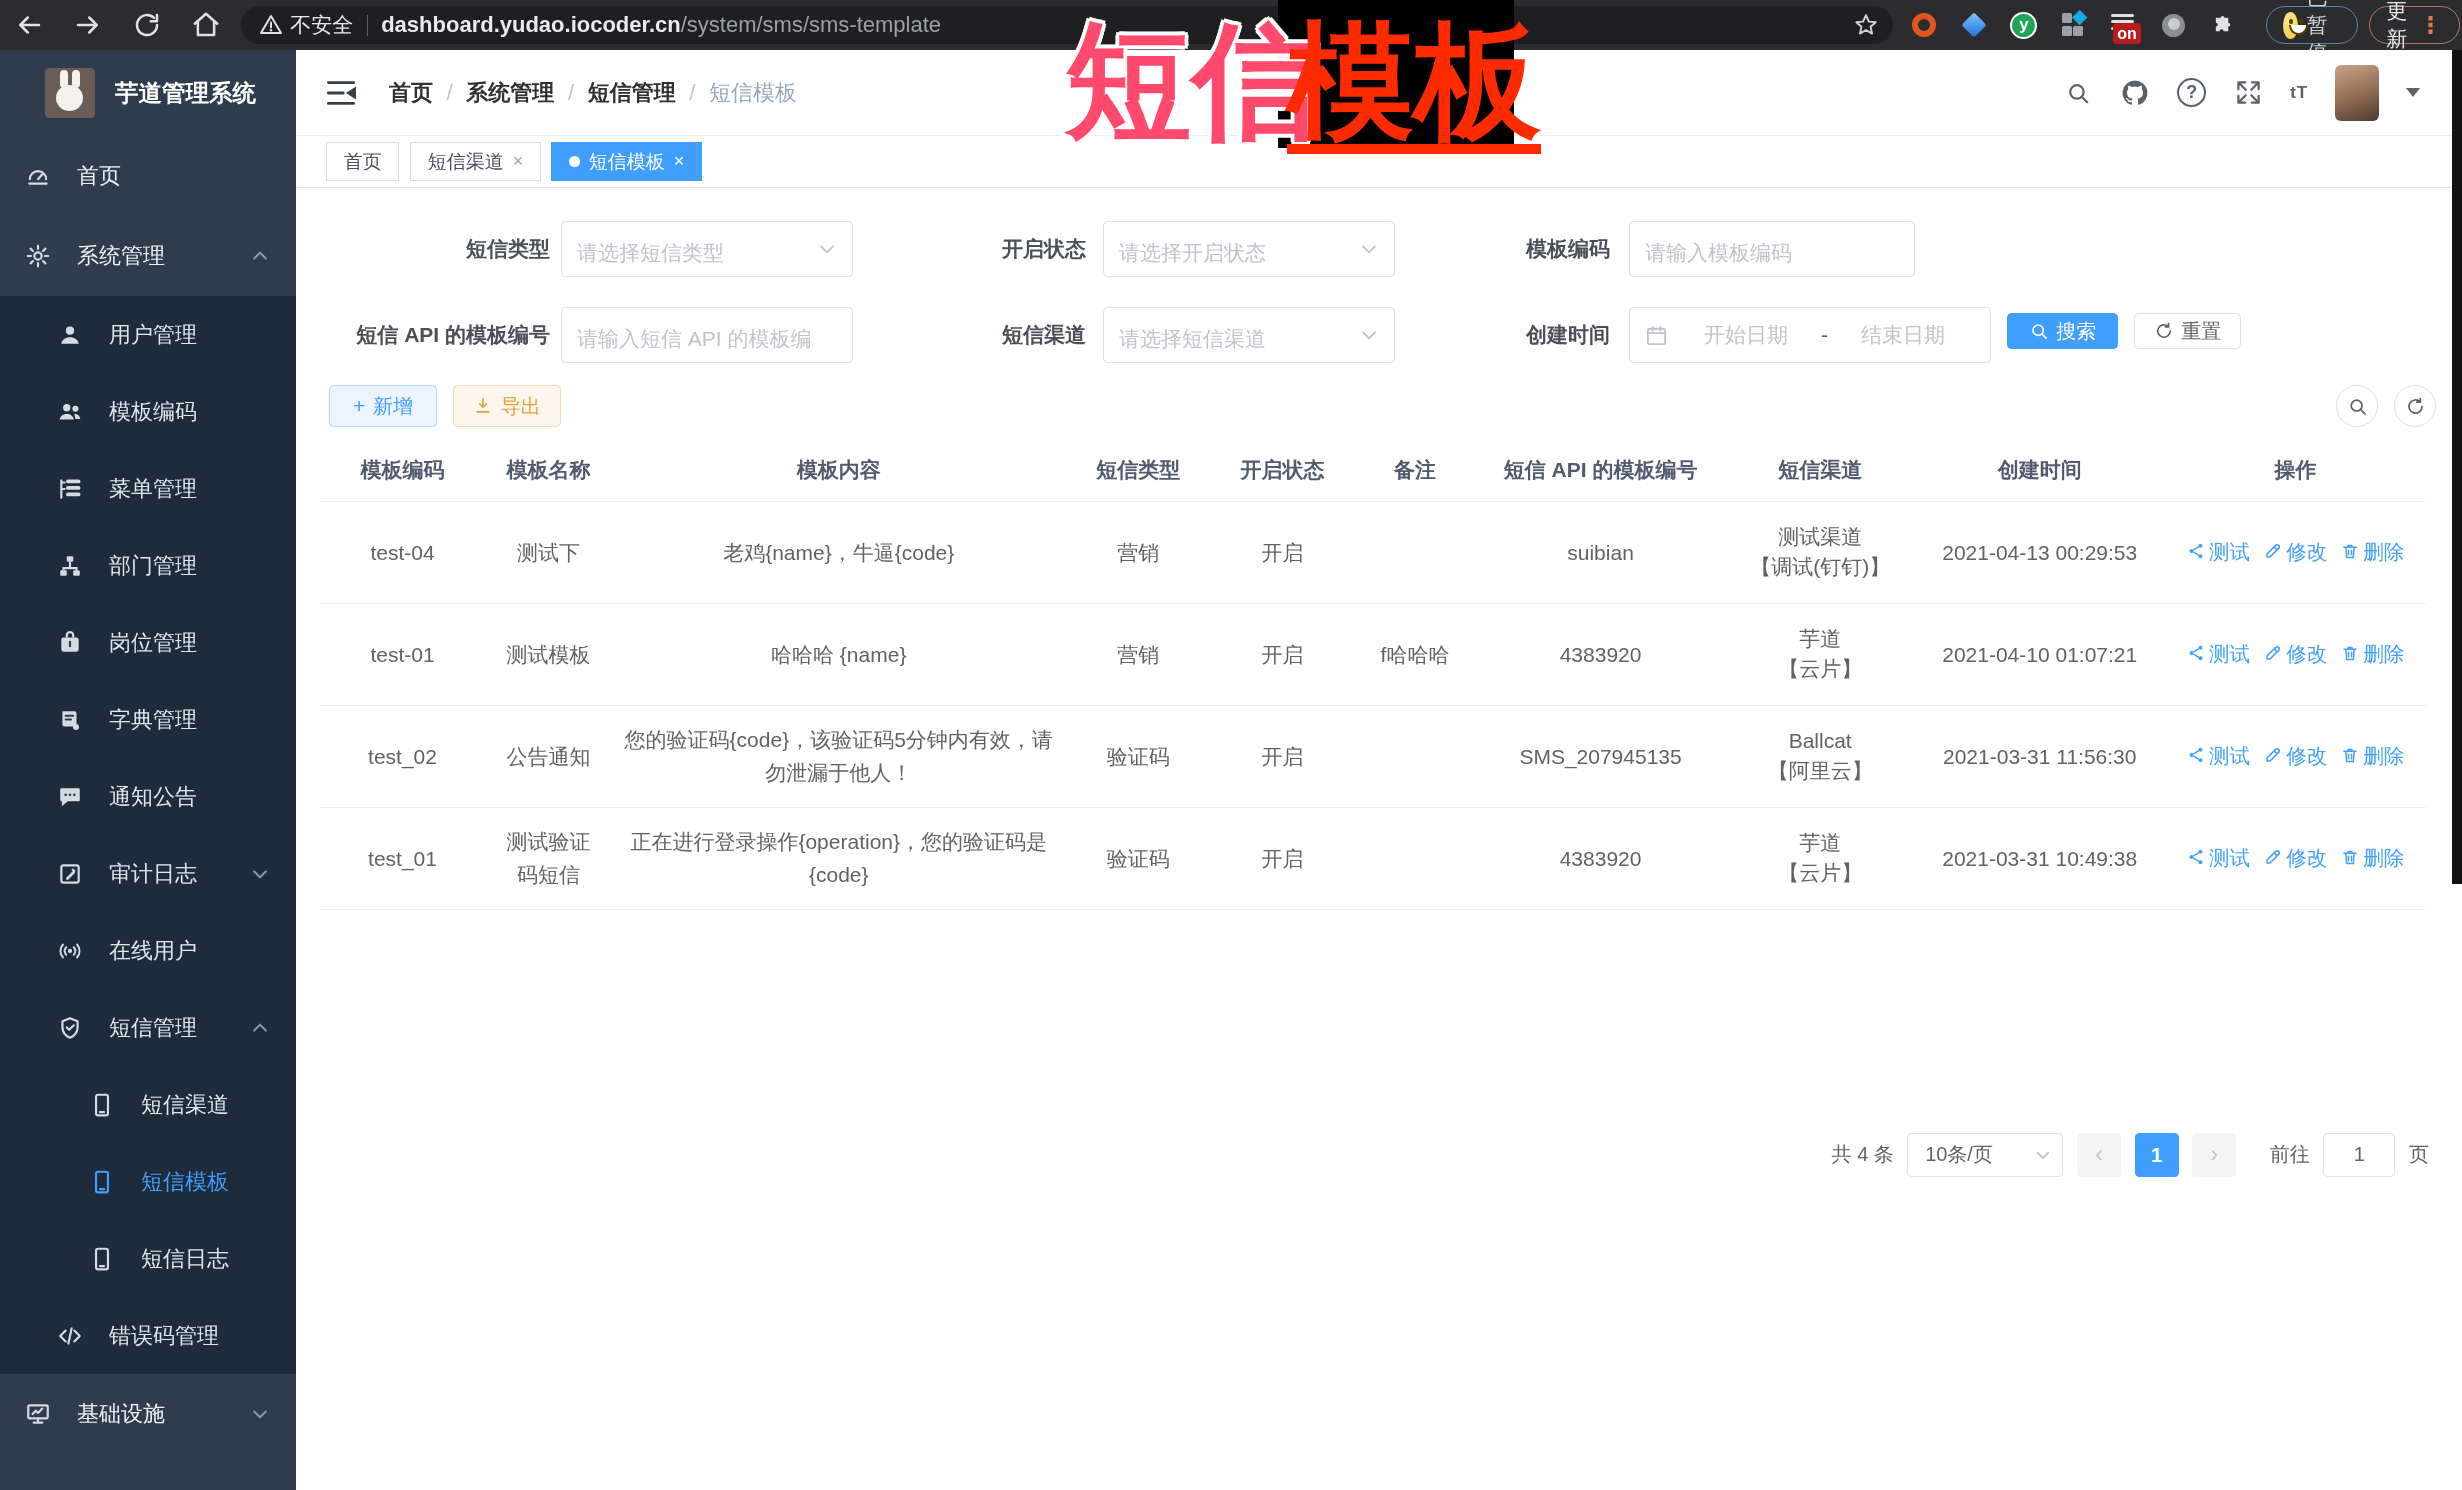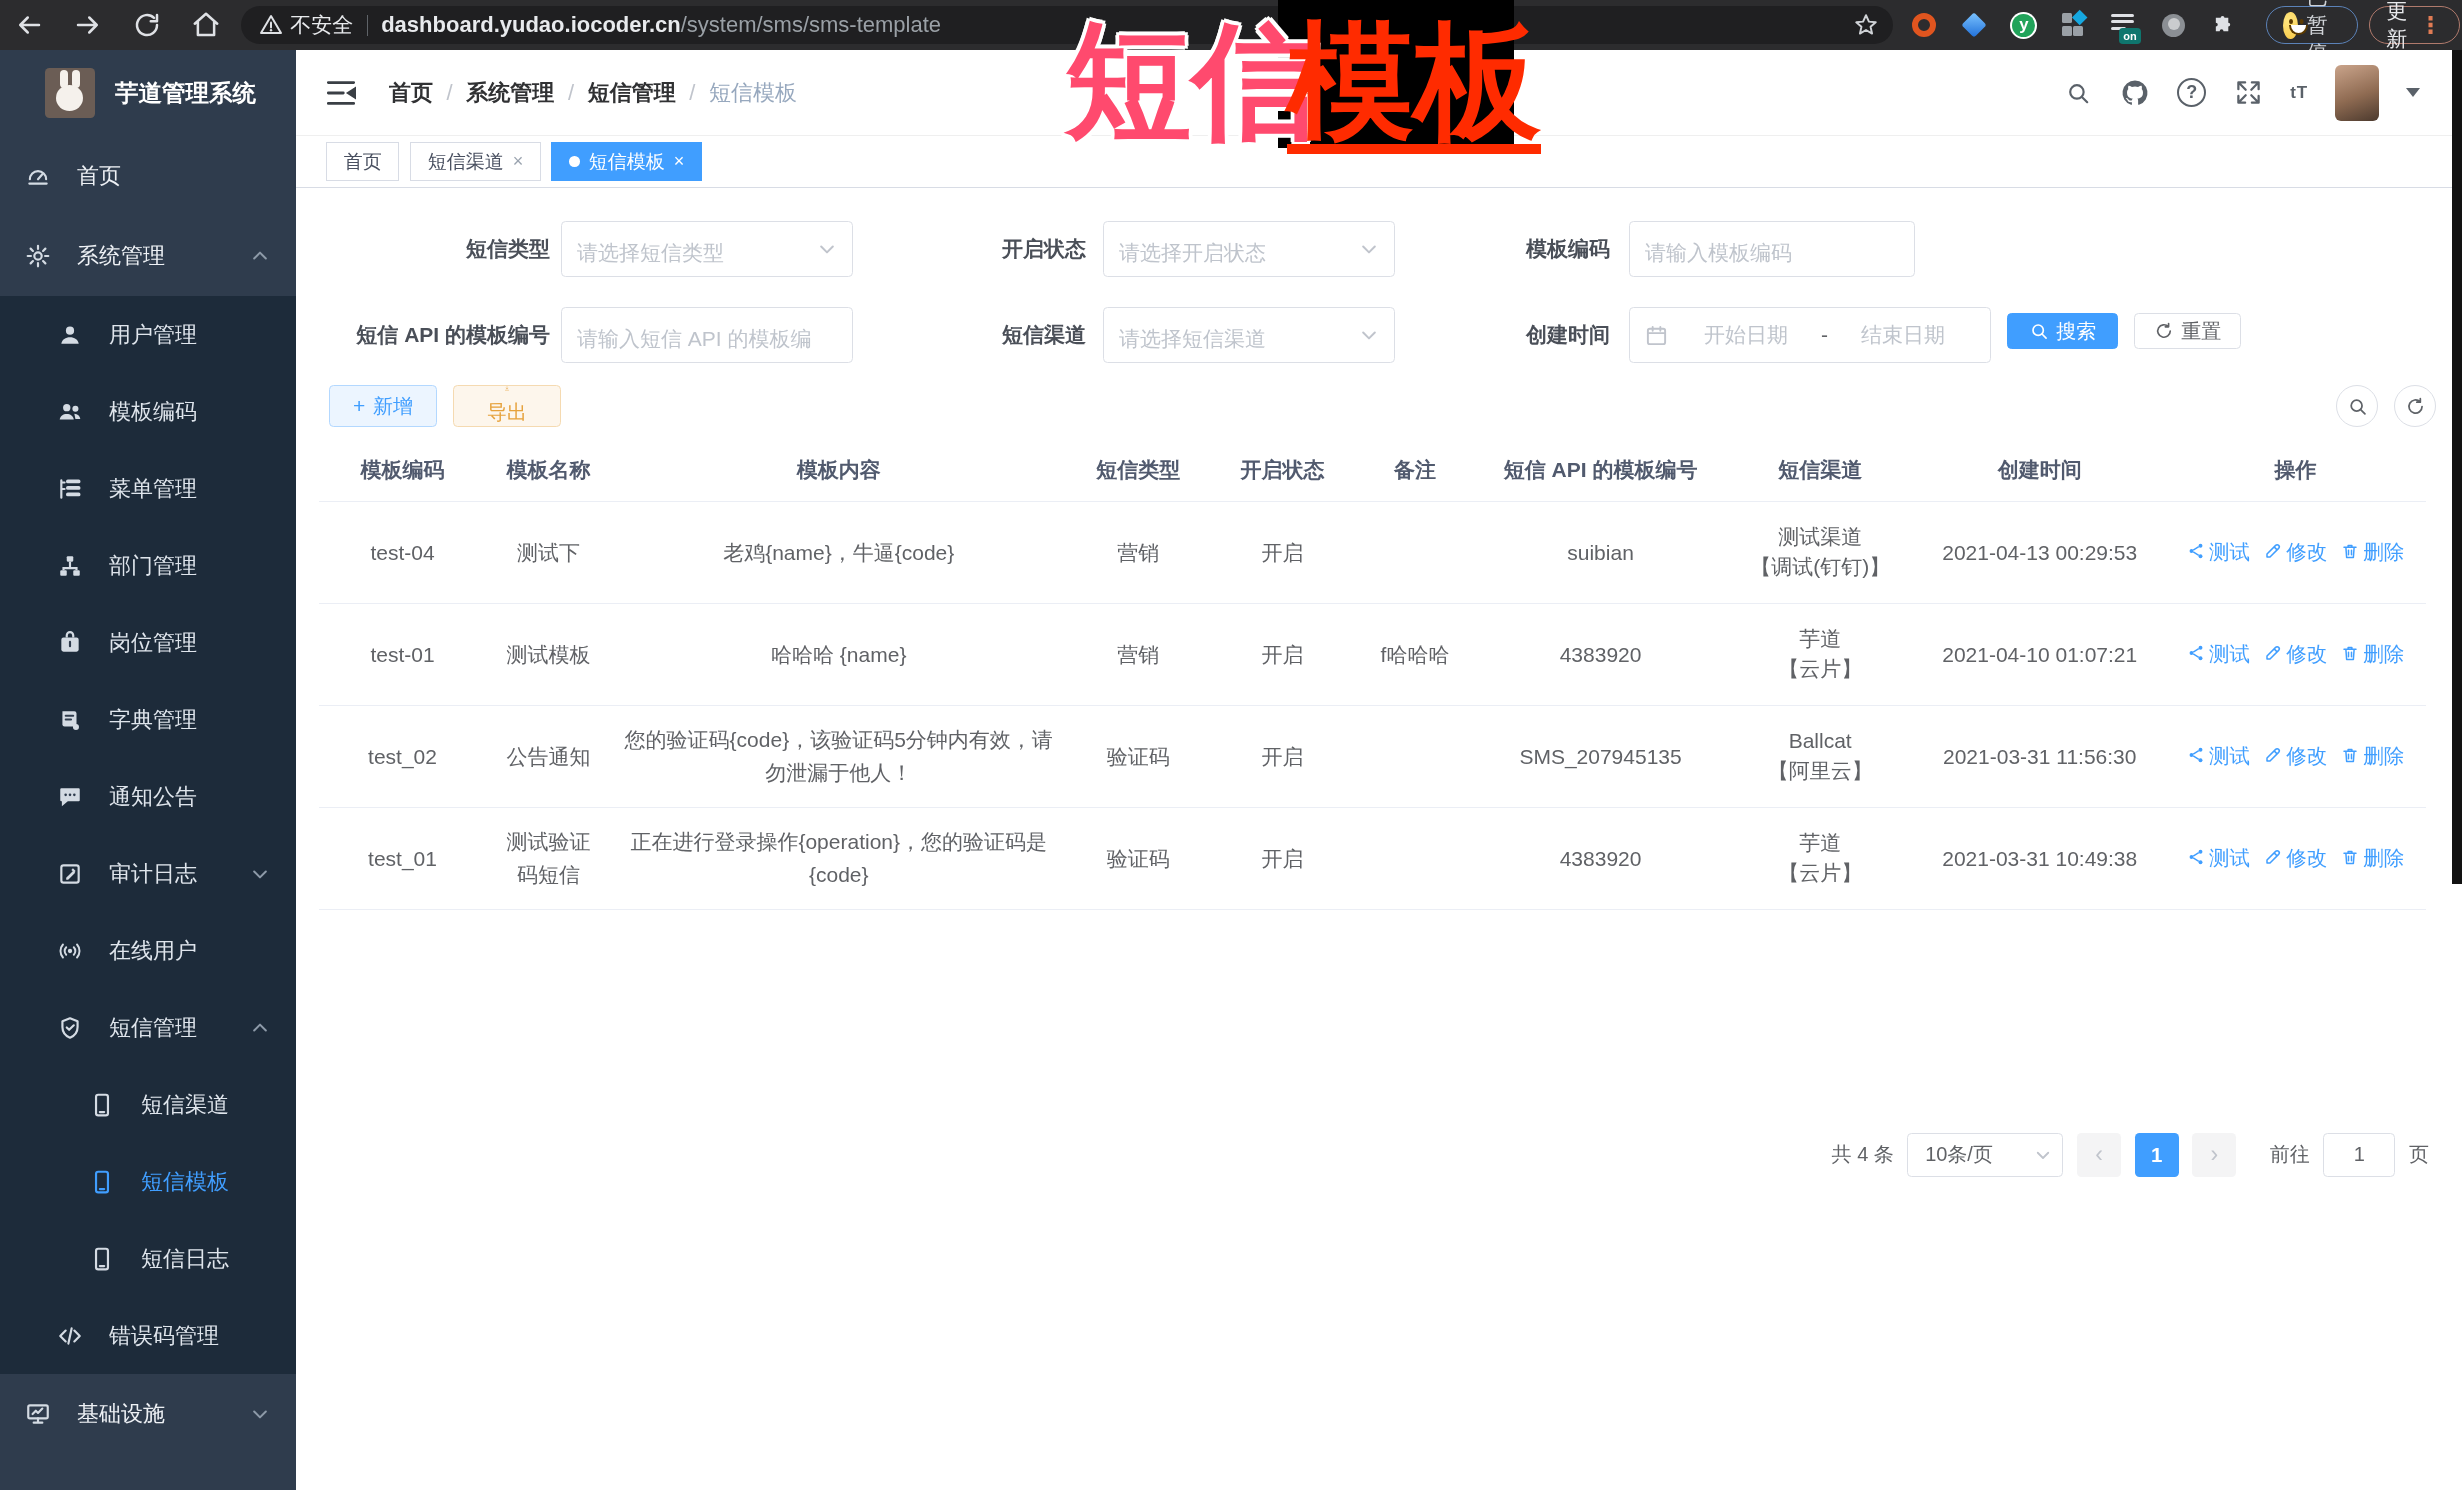--- a/index.html
+++ b/index.html
@@ -27,21 +27,21 @@
   .ext-green { width:27px; height:27px; background:#fff; border-radius:50%; display:flex; align-items:center; justify-content:center; }
   .ext-green i { width:23px; height:23px; background:#21a35a; border-radius:50%; color:#fff; font-style:normal;
     font-size:16.7px; font-weight:700; display:flex; align-items:center; justify-content:center; }
   .ext-grid { position:relative; width:24px; height:24px; }
   .ext-grid b { position:absolute; width:10px; height:10px; background:#9aa0a6; border-radius:1.5px; }
   .ext-grid b:nth-child(1){left:0;top:2;} .ext-grid b:nth-child(2){left:0;top:13px;} .ext-grid b:nth-child(3){left:11.4px;top:13px;}
   .ext-grid .dia { position:absolute; right:0.8px; top:-1.5px; width:11.4px; height:11.4px; background:#16a8e0; transform:rotate(45deg); }
   .ext-list { position:relative; width:26px; height:26px; }
   .ext-list b { position:absolute; left:0; width:23px; height:3px; background:#dfe1e5; border-radius:1.5px; }
   .ext-list b:nth-child(1){top:1.5px;} .ext-list b:nth-child(2){top:8.3px;} .ext-list b:nth-child(3){top:15px;width:15px;}
-  .ext-list .on { position:absolute; right:-4.5px; bottom:-6px; background:#0f766e; color:#fff; font-size:11px; font-weight:700;
+  .ext-list .on { position:absolute; right:-4.5px; bottom:-6px; background:#b91c1c; color:#fff; font-size:16px; font-weight:700;
     padding:2.3px 4.5px; border-radius:3.8px; line-height:1; }
   .ext-fig { width:23px; height:23px; border-radius:50%; background:#8b8f94; position:relative; }
   .ext-fig:after { content:""; position:absolute; left:5.3px; top:4.5px; width:12px; height:12px; border-radius:50%; background:#caccce; }
   .pill { height:38px; border-radius:20px; display:flex; align-items:center; gap:9px; padding:0 16.7px; margin-left:10.6px; }
   .pill-paused { border:1.9px solid #5b82b8; color:#cfd2d6; font-size:21px; }
   .emoji-face { width:27px; height:27px; background:radial-gradient(circle at 35% 30%,#ffe680,#f7c948); border-radius:50%; position:relative; }
   .emoji-face:before { content:""; position:absolute; left:6px; top:7.6px; width:3.8px; height:5.3px; background:#5b3a00; border-radius:50%;
     box-shadow:10.6px 0 0 #5b3a00; }
   .emoji-face:after { content:""; position:absolute; left:6px; top:13.6px; width:15px; height:7.6px; border:2.3px solid #5b3a00; border-top:none;
     border-radius:0 0 15px 15px; background:#fff; }
@@ -106,21 +106,21 @@
   .fbox input::placeholder { color:#bfc4cc; }
   .fbox .chevdn { color:#c0c4cc; width:20px; height:20px; flex:0 0 20px; }
   .dateph { color:#bfc4cc; font-size:21px; flex:1; text-align:center; }
   .datesep { color:#606266; font-size:21px; padding:0 3px; }
   .calicon { color:#c0c4cc; width:23px; height:23px; flex:0 0 23px; margin-right:6px; }
   .btn { position:absolute; height:36px; border-radius:4.5px; display:flex; align-items:center; justify-content:center;
     gap:7.6px; font-size:20px; cursor:pointer; }
   .btn-primary { background:#409EFF; color:#fff; border:0.8px solid #409EFF; }
   .btn-plain { background:#fff; color:#606266; border:0.8px solid #dcdfe6; }
   .btn-add { background:#ecf5ff; color:#409EFF; border:0.8px solid #b3d8ff; }
-  .btn-export { background:#fdf6ec; color:#e6a23c; border:0.8px solid #f5dab1;flex-direction:column; }
+  .btn-export { background:#fdf6ec; color:#e6a23c; border:0.8px solid #f5dab1; }
   .circle-btn { position:absolute; width:42px; height:42px; border-radius:50%; border:0.8px solid #dcdfe6; background:#fff;
     display:flex; align-items:center; justify-content:center; color:#5f6368; cursor:pointer; }
   .circle-btn svg { width:21px; height:21px; }
 
   
   .tbl { position:absolute; left:23px; top:252px; width:2107px; border-collapse:collapse; table-layout:fixed; }
   .tbl th { height:61px; font-size:21px; font-weight:700; color:#515a6e; text-align:center; border-bottom:0.8px solid #ebeef5; }
   .tbl td { height:102px; font-size:21px; color:#606266; text-align:center; border-bottom:0.8px solid #ebeef5;
     line-height:33px; padding:7.6px 10.6px; word-break:break-word; }
   .chan-line { display:block; line-height:30px; }

